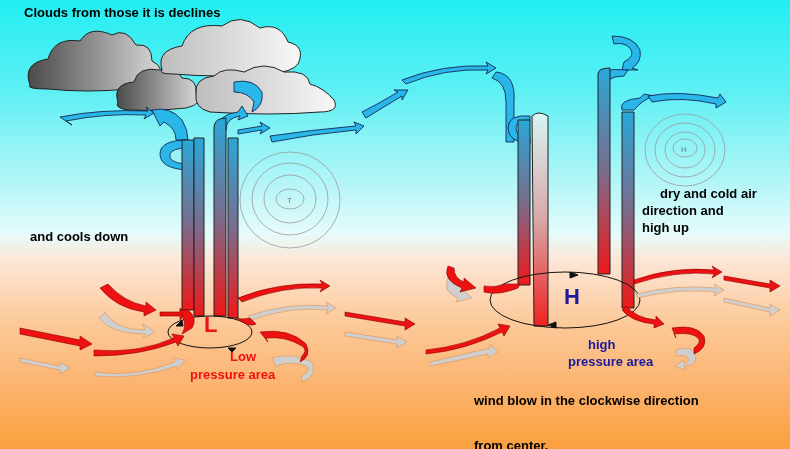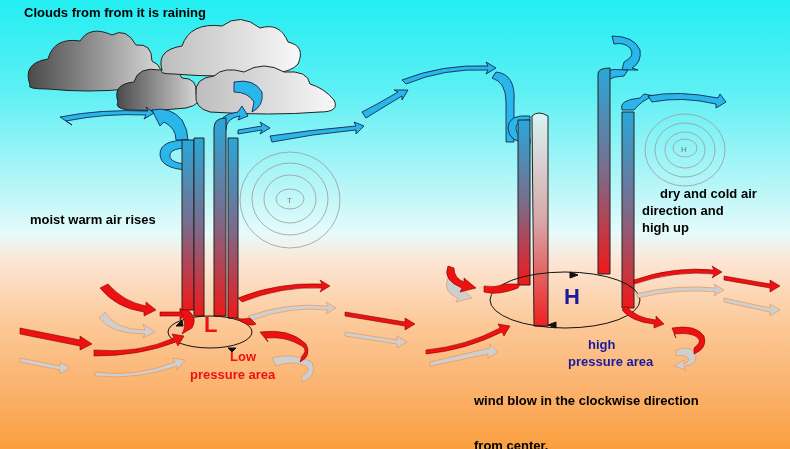--- a/index.html
+++ b/index.html
@@ -138,23 +138,23 @@
     <path d="M448,266 q-6,14 14,22 l-2,4 l16,-4 l-12,-10 l0,4 q-10,-4 -10,-14 z"></path>
     <path d="M484,292 q14,4 34,-4 l2,-4 l-14,0 q-12,4 -22,2 z"></path>
     <path d="M426,350 q40,-4 74,-22 l-2,-4 l12,2 l-6,10 l-2,-4 q-36,18 -76,22 z"></path>
     <path d="M634,280 q40,-14 80,-10 l-2,-4 l10,6 l-10,6 l2,-4 q-38,-4 -80,10 z"></path>
     <path d="M724,276 l46,8 l0,-4 l10,6 l-10,6 l0,-4 l-46,-8 z"></path>
     <path d="M626,306 q10,12 30,14 l0,-4 l8,8 l-10,4 l0,-4 q-22,-2 -32,-14 z"></path>
     <path d="M672,328 q24,-4 32,8 q4,12 -10,18 l0,-6 q8,-6 4,-10 q-6,-6 -24,-4 l2,4 z"></path>
   </g>
 </svg>
 
-<div class="lbl black" style="left:24px;top:4px;">Clouds from from it is raining</div>
+<div class="lbl black" style="left:24px;top:4px;">Clouds from those it is declines</div>
 
-<div class="lbl black" style="left:30px;top:211px;">moist warm air rises</div>
+<div class="lbl black" style="left:30px;top:228px;">and cools down</div>
 
 <div class="lbl red big" style="left:204px;top:316px;">L</div>
 <div class="lbl red" style="left:214px;top:348px;padding-left:16px;">Low</div>
 <div class="lbl red" style="left:190px;top:366px;">pressure area</div>
 
 <div class="lbl black" style="left:660px;top:185px;">dry and cold air</div>
 <div class="lbl black" style="left:642px;top:202px;">direction and</div>
 <div class="lbl black" style="left:642px;top:219px;">high up</div>
 
 <div class="lbl blue big" style="left:564px;top:288px;">H</div>

